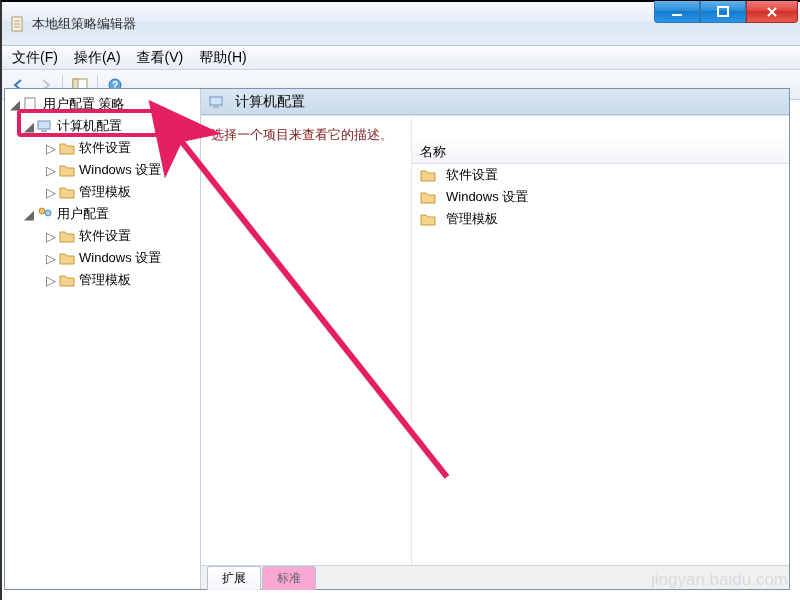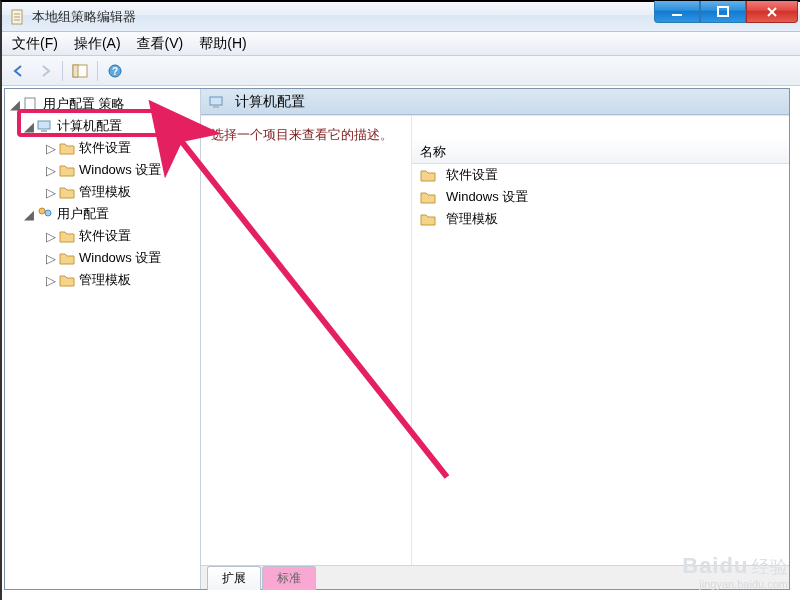--- a/index.html
+++ b/index.html
@@ -11,21 +11,21 @@
     position: relative; overflow: hidden;
   }
   
   .outer {
     position: absolute; left:0; top:0; right:0; bottom:0;
     border-top: 2px solid #000;
     border-left: 2px solid #333;
   }
   
   .titlebar {
-    height: 30px;
+    height: 44px;
     background: linear-gradient(#f6f9fd, #e7eef8 45%, #dbe7f4 46%, #e6eef9);
     border-bottom: 1px solid #b9c6d8;
     display: flex; align-items: center;
     padding-left: 8px;
     position: relative;
   }
   .titlebar .appicon {
     width: 16px; height: 16px; margin-right: 6px;
     display:flex;align-items:center;justify-content:center;
   }
@@ -141,21 +141,21 @@
   
   .arrow-layer{position:absolute;left:0;top:0;pointer-events:none;}
 
   
   .watermark{
     position:absolute;right:12px;bottom:10px;text-align:right;color:#dcdfe3;
     font-family:Arial,sans-serif;pointer-events:none;line-height:1.1;
   }
   .watermark .big{font-size:22px;font-weight:bold;letter-spacing:1px;}
   .watermark .cn{font-size:18px;}
-  .watermark .small{font-size:11px;color:#d6dade;}
+  .watermark .small{font-size:17px;color:#d6dade;}
 </style>
 </head>
 <body>
 <div class="outer">
 
 <div class="titlebar">
   <span class="appicon">
     <svg width="14" height="16" viewBox="0 0 14 16">
           <rect x="1" y="1" width="10" height="14" fill="#f7f4ea" stroke="#b29a62"></rect>
           <line x1="3" y1="5" x2="9" y2="5" stroke="#b29a62"></line>
@@ -362,17 +362,16 @@
 <svg class="arrow-layer" width="800" height="600">
   <defs>
     <marker id="ah" markerWidth="14" markerHeight="14" refX="3" refY="6" orient="auto">
       <path d="M0,0 L12,6 L0,12 L3,6 z" fill="#e52060"></path>
     </marker>
   </defs>
   <line x1="445" y1="475" x2="180" y2="140" stroke="#e52060" stroke-width="6" marker-end="url(#ah)"></line>
 </svg>
 
 <div class="watermark">
-  <div><span class="big">Baidu</span> <span class="cn">经验</span></div>
   <div class="small">jingyan.baidu.com</div>
 </div>
 
 </div>
 
 </body></html>

